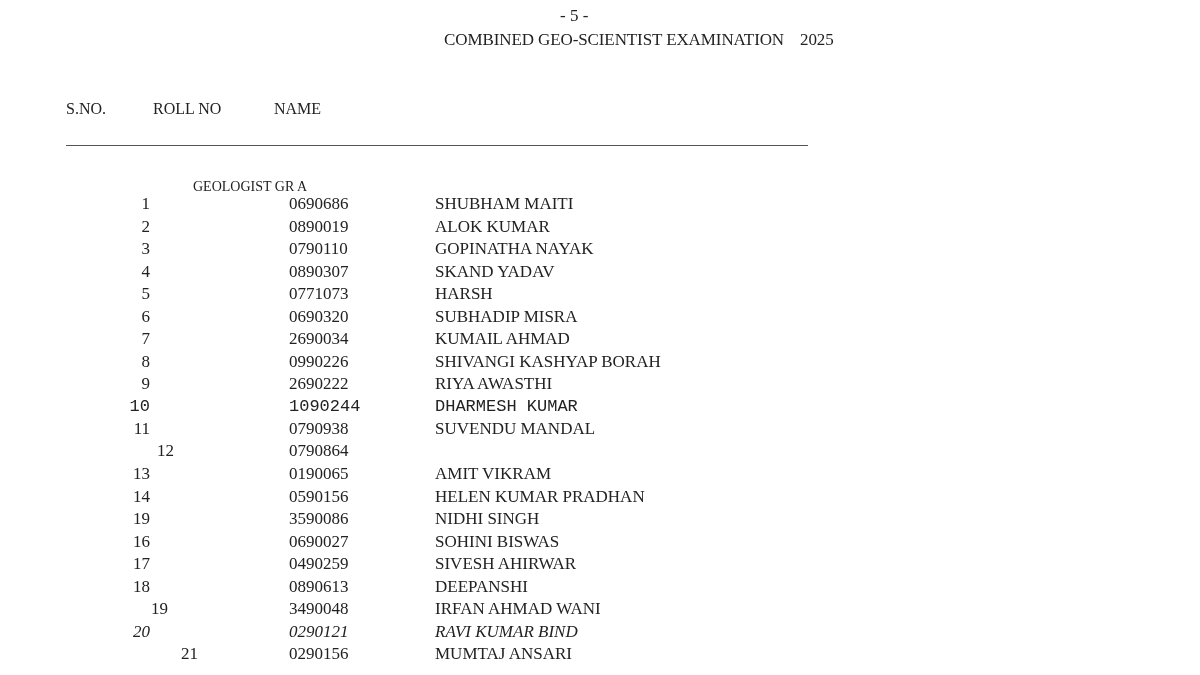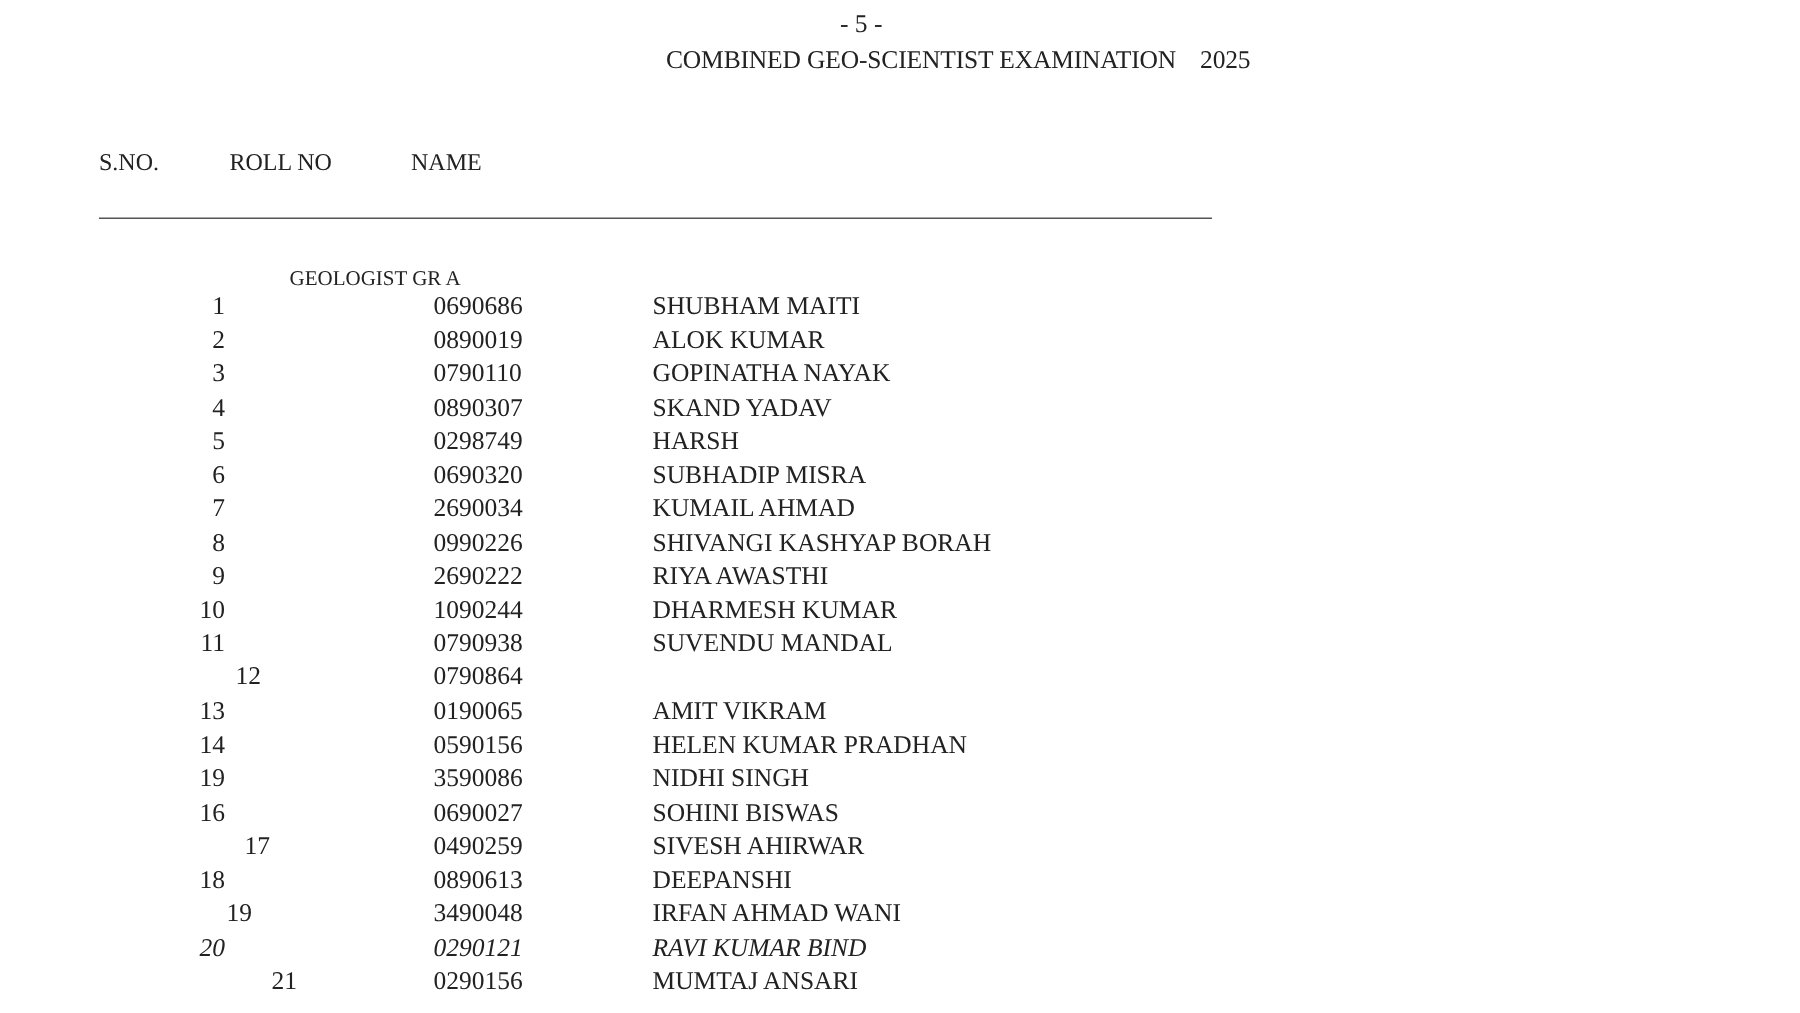--- a/index.html
+++ b/index.html
@@ -51,21 +51,21 @@
       <span class="roll">0790110</span>
       <span class="name">GOPINATHA NAYAK</span>
     </div>
     <div class="row" style="top: 67.5px;">
       <span class="sno">4</span>
       <span class="roll">0890307</span>
       <span class="name">SKAND YADAV</span>
     </div>
     <div class="row" style="top: 90px;">
       <span class="sno">5</span>
-      <span class="roll">0298749</span>
+      <span class="roll">0771073</span>
       <span class="name">HARSH</span>
     </div>
     <div class="row" style="top: 112.5px;">
       <span class="sno">6</span>
       <span class="roll">0690320</span>
       <span class="name">SUBHADIP MISRA</span>
     </div>
     <div class="row" style="top: 135px;">
       <span class="sno">7</span>
       <span class="roll">2690034</span>
@@ -74,21 +74,21 @@
     <div class="row" style="top: 157.5px;">
       <span class="sno">8</span>
       <span class="roll">0990226</span>
       <span class="name">SHIVANGI KASHYAP BORAH</span>
     </div>
     <div class="row" style="top: 180px;">
       <span class="sno">9</span>
       <span class="roll">2690222</span>
       <span class="name">RIYA AWASTHI</span>
     </div>
-    <div class="row" style="top: 202.5px;">
+    <div class="row" style="top: 202.5px; font-family: Liberation Mono, monospace;">
       <span class="sno">10</span>
       <span class="roll">1090244</span>
       <span class="name">DHARMESH KUMAR</span>
     </div>
     <div class="row" style="top: 225px;">
       <span class="sno">11</span>
       <span class="roll">0790938</span>
       <span class="name">SUVENDU MANDAL</span>
     </div>
     <div class="row" style="top: 247px; padding-left: 24px;">
@@ -108,21 +108,21 @@
     <div class="row" style="top: 315px;">
       <span class="sno">19</span>
       <span class="roll">3590086</span>
       <span class="name">NIDHI SINGH</span>
     </div>
     <div class="row" style="top: 337.5px;">
       <span class="sno">16</span>
       <span class="roll">0690027</span>
       <span class="name">SOHINI BISWAS</span>
     </div>
-    <div class="row" style="top: 360px; padding-left: 30px;">
+    <div class="row" style="top: 360px;">
       <span class="sno">17</span>
       <span class="roll">0490259</span>
       <span class="name">SIVESH AHIRWAR</span>
     </div>
     <div class="row" style="top: 382.5px;">
       <span class="sno">18</span>
       <span class="roll">0890613</span>
       <span class="name">DEEPANSHI</span>
     </div>
     <div class="row" style="top: 405px; padding-left: 18px;">

